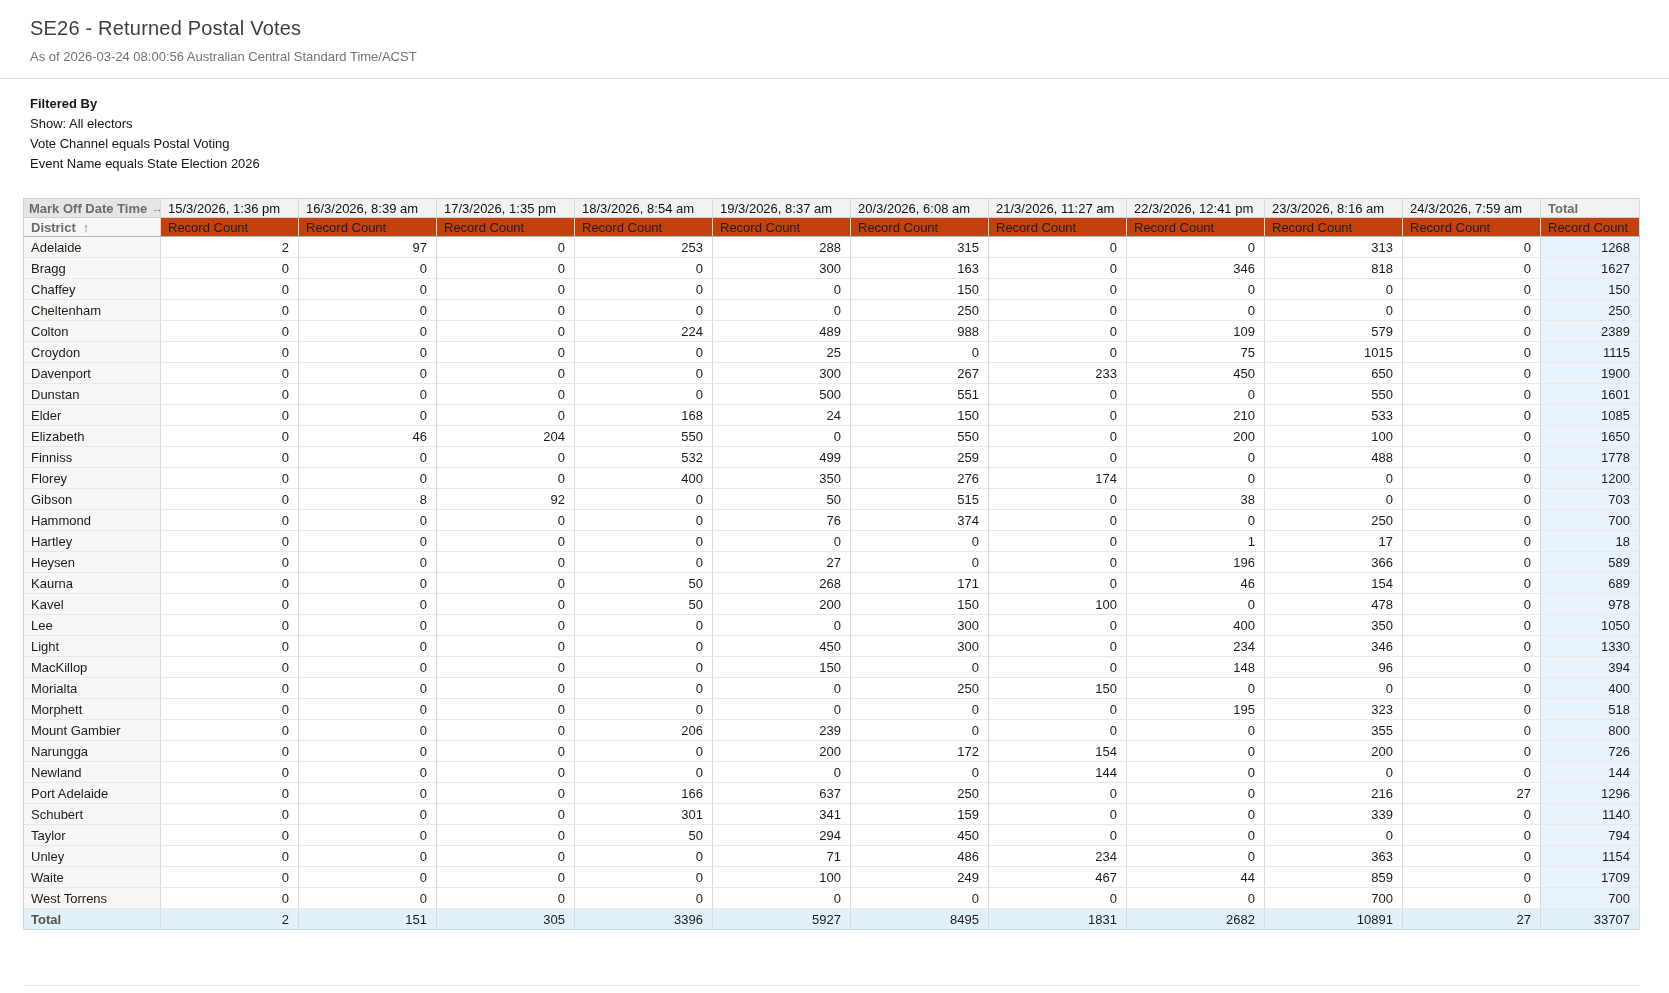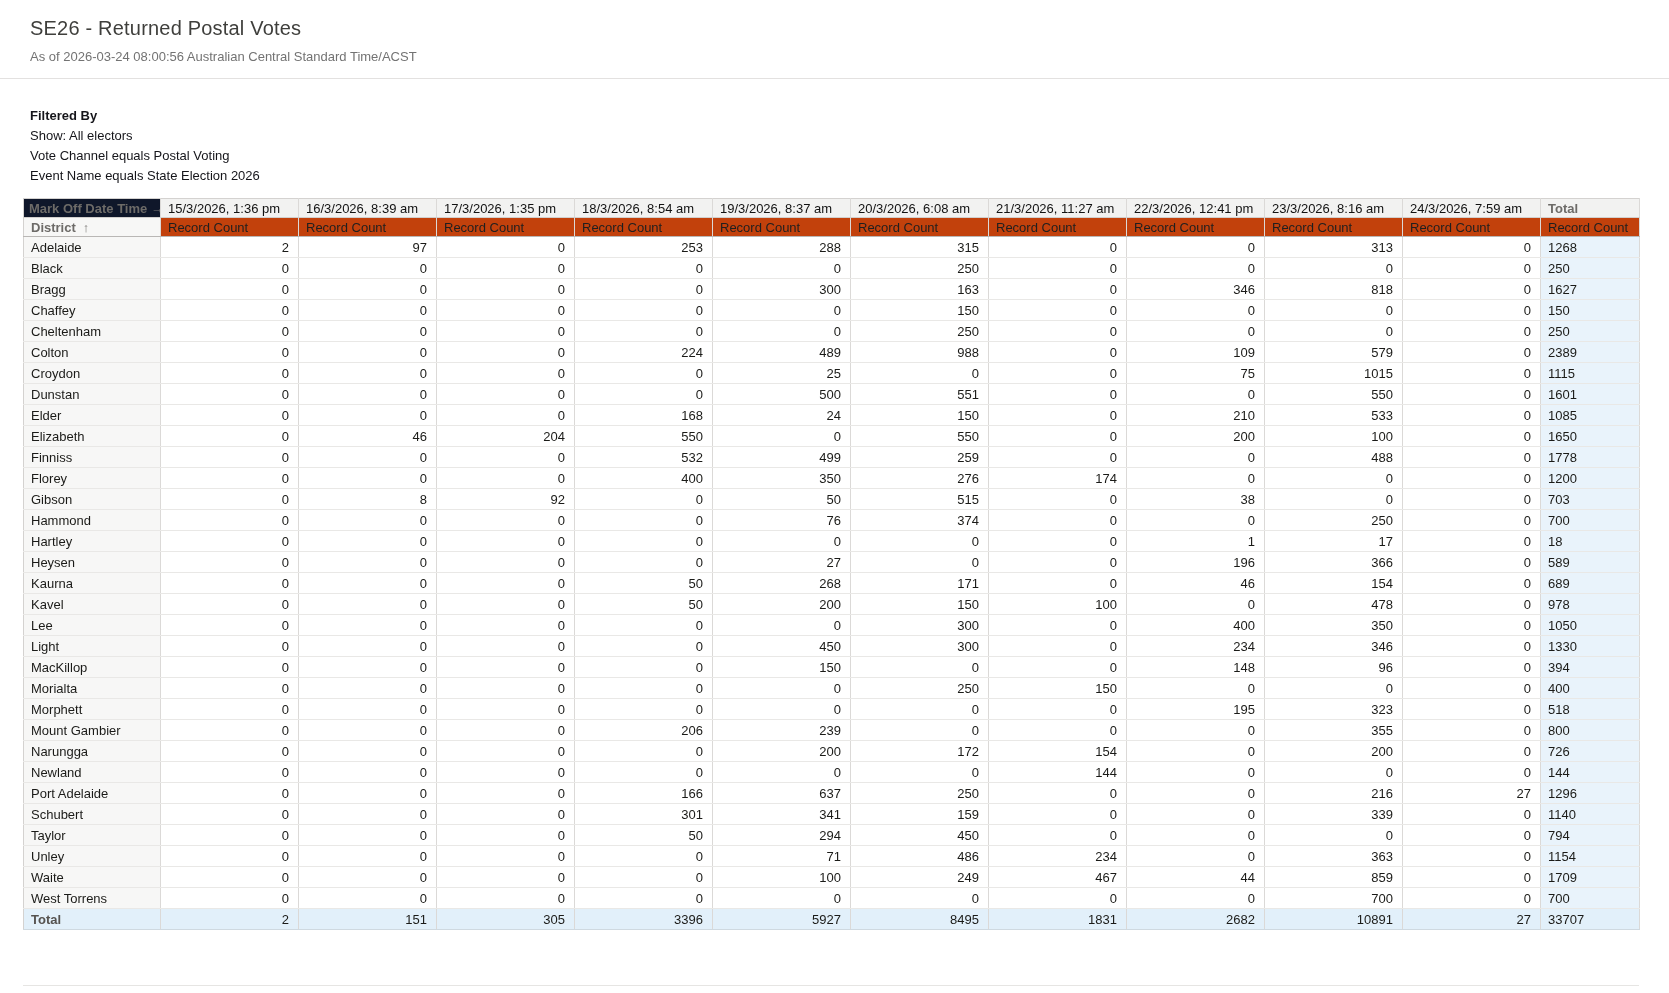--- a/index.html
+++ b/index.html
@@ -6,40 +6,40 @@
   html,body { margin:0; padding:0; background:#fff; }
   body { font-family:"Liberation Sans", sans-serif; color:#1b1b18; }
   .page { position:relative; width:1669px; height:993px; background:#fff; overflow:hidden; }
 
   .report-header { position:absolute; top:17px; left:30px; }
   .report-title { font-size:20px; font-weight:400; color:#3f3f3c; margin:0; letter-spacing:.2px; }
   .report-subtitle { font-size:13px; color:#737373; margin-top:9px; }
 
   .top-divider { position:absolute; top:78px; left:0; width:1669px; border-top:1px solid var(--divider,#e3e1e0); }
 
-  .filters { position:absolute; top:106px; left:30px; font-size:13px; line-height:20px; color:#15151a; }
+  .filters { position:absolute; top:94px; left:30px; font-size:13px; line-height:20px; color:#15151a; }
   .filters-heading { font-weight:700; }
 
   .table-wrap { position:absolute; top:198px; left:23px; }
   table { border-collapse:collapse; table-layout:fixed; width:1616px; font-size:13px;
           border:1px solid #d4d2d0; }
   th, td { overflow:hidden; white-space:nowrap; border-right:1px solid #dbd9d7; }
   thead th { height:19px; font-weight:400; text-align:left; padding:0 2px 0 7px;
              background:var(--header-bg,#f2f2f1); color:#121212; border-bottom:1px solid #d2d0ce; }
-  thead th.corner { background:#0f172a; color:var(--muted,#6d6b68); font-weight:700; padding-left:5px;margin-top:29px; }
+  thead th.corner { background:#e5e5e5; color:var(--muted,#6d6b68); font-weight:700; padding-left:5px;margin-top:29px; }
   thead th.total-head { color:var(--muted,#6d6b68); font-weight:700; }
   thead tr.measure-row th { background:#c2410c; color:#1f1f1f; font-weight:400; border-bottom:1px solid #b9b7b5; }
   thead tr.measure-row th.district-head { background:var(--rowhead-bg,#f7f7f6); color:var(--muted,#6d6b68); font-weight:700; }
   .arrow-icon { color:#7a7876; font-weight:700; }
   .sort-icon { margin-left:7px; }
 
   tbody td { height:21px; padding:0 9px 0 7px; border-bottom:1px solid #e9e8e6; }
   td.district { background:var(--rowhead-bg,#f7f7f6); }
   td.num { text-align:right; background:#fff; }
-  td.rowtotal { text-align:left; background:var(--totalcol-bg,#e9f3fb); }
+  td.rowtotal { text-align:right; background:var(--totalcol-bg,#e9f3fb); }
   tr.grand td { background:var(--totalrow-bg,#e2f0fa); border-bottom:1px solid #cfd9e0; }
   tr.grand td.label { font-weight:700; color:#55524f; }
   tr.grand td.num, tr.grand td.rowtotal { background:var(--totalrow-bg,#e2f0fa); }
 
   .bottom-line { position:absolute; top:985px; left:23px; width:1616px; border-top:1px solid #e6e5e3; }
 </style>
 </head>
 <body>
 
 <div class="page">
@@ -115,34 +115,20 @@
             <td class="num">253</td>
             <td class="num">288</td>
             <td class="num">315</td>
             <td class="num">0</td>
             <td class="num">0</td>
             <td class="num">313</td>
             <td class="num">0</td>
             <td class="rowtotal">1268</td>
           </tr>
           <tr>
-            <td class="district">Black</td>
-            <td class="num">0</td>
-            <td class="num">0</td>
-            <td class="num">0</td>
-            <td class="num">0</td>
-            <td class="num">0</td>
-            <td class="num">250</td>
-            <td class="num">0</td>
-            <td class="num">0</td>
-            <td class="num">0</td>
-            <td class="num">0</td>
-            <td class="rowtotal">250</td>
-          </tr>
-          <tr>
             <td class="district">Bragg</td>
             <td class="num">0</td>
             <td class="num">0</td>
             <td class="num">0</td>
             <td class="num">0</td>
             <td class="num">300</td>
             <td class="num">163</td>
             <td class="num">0</td>
             <td class="num">346</td>
             <td class="num">818</td>
@@ -197,20 +183,34 @@
             <td class="num">0</td>
             <td class="num">0</td>
             <td class="num">0</td>
             <td class="num">25</td>
             <td class="num">0</td>
             <td class="num">0</td>
             <td class="num">75</td>
             <td class="num">1015</td>
             <td class="num">0</td>
             <td class="rowtotal">1115</td>
+          </tr>
+          <tr>
+            <td class="district">Davenport</td>
+            <td class="num">0</td>
+            <td class="num">0</td>
+            <td class="num">0</td>
+            <td class="num">0</td>
+            <td class="num">300</td>
+            <td class="num">267</td>
+            <td class="num">233</td>
+            <td class="num">450</td>
+            <td class="num">650</td>
+            <td class="num">0</td>
+            <td class="rowtotal">1900</td>
           </tr>
           <tr>
             <td class="district">Dunstan</td>
             <td class="num">0</td>
             <td class="num">0</td>
             <td class="num">0</td>
             <td class="num">0</td>
             <td class="num">500</td>
             <td class="num">551</td>
             <td class="num">0</td>

